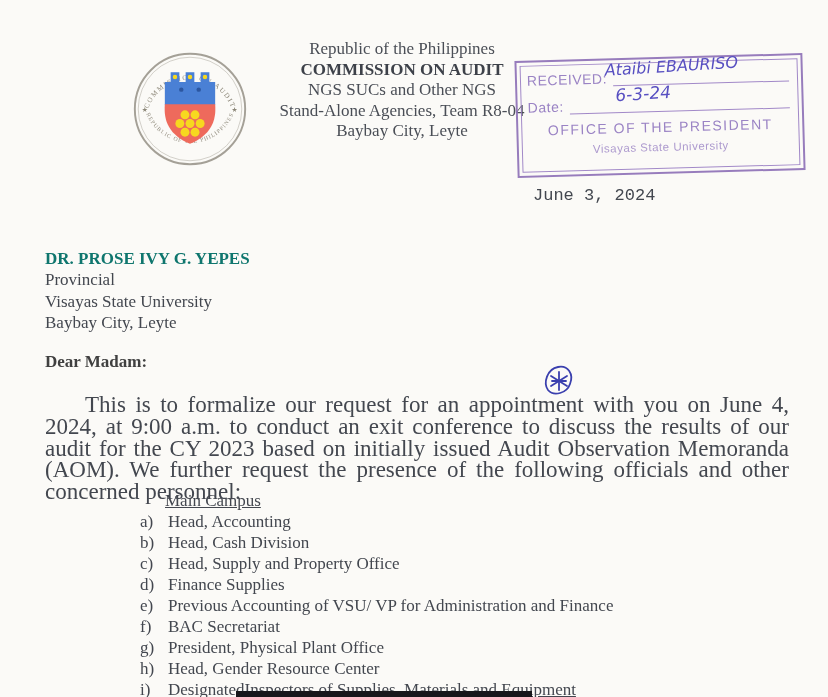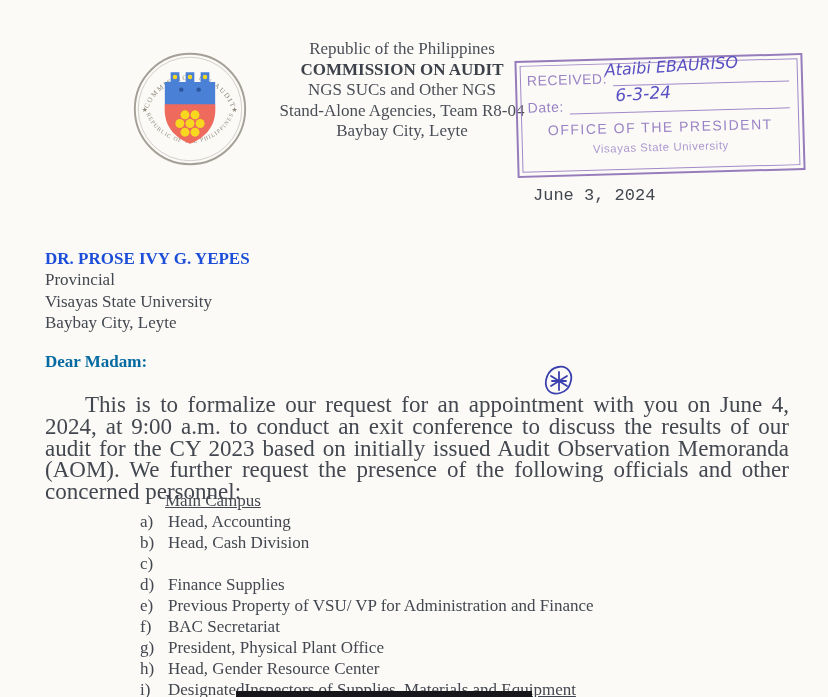--- a/index.html
+++ b/index.html
@@ -28,22 +28,22 @@
   .stamp-center { position:absolute; left:0; right:0; text-align:center; }
   .stamp-office { top:60px; font-size:14px; letter-spacing:1.5px; }
   .stamp-univ { top:82px; font-size:11.5px; letter-spacing:.5px; opacity:.8; }
   .hw { position:absolute; font-family:"DejaVu Sans", sans-serif; font-style:italic;
         color:#4a41bd; white-space:nowrap; }
   .hw-name { left:88px; top:-2px; font-size:16px; transform:rotate(-2deg); }
   .hw-date { left:98px; top:24px; font-size:17px; transform:rotate(-2deg); }
   
   .dateline { position:absolute; left:533px; top:186px; font-size:17px;font-family:Liberation Mono, monospace; }
   .addressee { position:absolute; left:45px; top:248px; font-size:17px; line-height:21.3px; }
-  .addressee .name { font-weight:bold; color:#1d4ed8; }
-  .salutation { position:absolute; left:45px; top:352px; font-size:17px; font-weight:bold; color:#0369a1; }
+  .addressee .name { font-weight:bold; color:#0f766e; }
+  .salutation { position:absolute; left:45px; top:352px; font-size:17px; font-weight:bold; color:#404040; }
   .body-par { position:absolute; left:45px; top:394px; width:744px; font-size:23px;
               line-height:21.8px; text-align:justify; text-indent:40px; }
   .asterisk-mark { position:absolute; left:540px; top:364px; width:40px; height:36px; }
   
   .roster { position:absolute; left:140px; top:490px; font-size:17px; line-height:21px; }
   .roster-heading { margin-left:25px; text-decoration:underline; }
   .roster-item { display:flex; }
   .roster-letter { width:28px; flex:none; }
   .u { text-decoration:underline; }
   .thick-bar { position:absolute; left:236px; top:691px; width:296px; height:6px; background:#17171b; }
@@ -143,30 +143,31 @@
       <span>Head, Accounting</span>
         <span class="u"></span>
     </div>
     <div class="roster-item">
       <span class="roster-letter">b)</span>
       <span>Head, Cash Division</span>
         <span class="u"></span>
     </div>
     <div class="roster-item">
       <span class="roster-letter">c)</span>
+      <span>Head, Supply and Property Office</span>
         <span class="u"></span>
     </div>
     <div class="roster-item">
       <span class="roster-letter">d)</span>
       <span>Finance Supplies</span>
         <span class="u"></span>
     </div>
     <div class="roster-item">
       <span class="roster-letter">e)</span>
-      <span>Previous Property of VSU/ VP for Administration and Finance</span>
+      <span>Previous Accounting of VSU/ VP for Administration and Finance</span>
         <span class="u"></span>
     </div>
     <div class="roster-item">
       <span class="roster-letter">f)</span>
       <span>BAC Secretariat</span>
         <span class="u"></span>
     </div>
     <div class="roster-item">
       <span class="roster-letter">g)</span>
       <span>President, Physical Plant Office</span>

